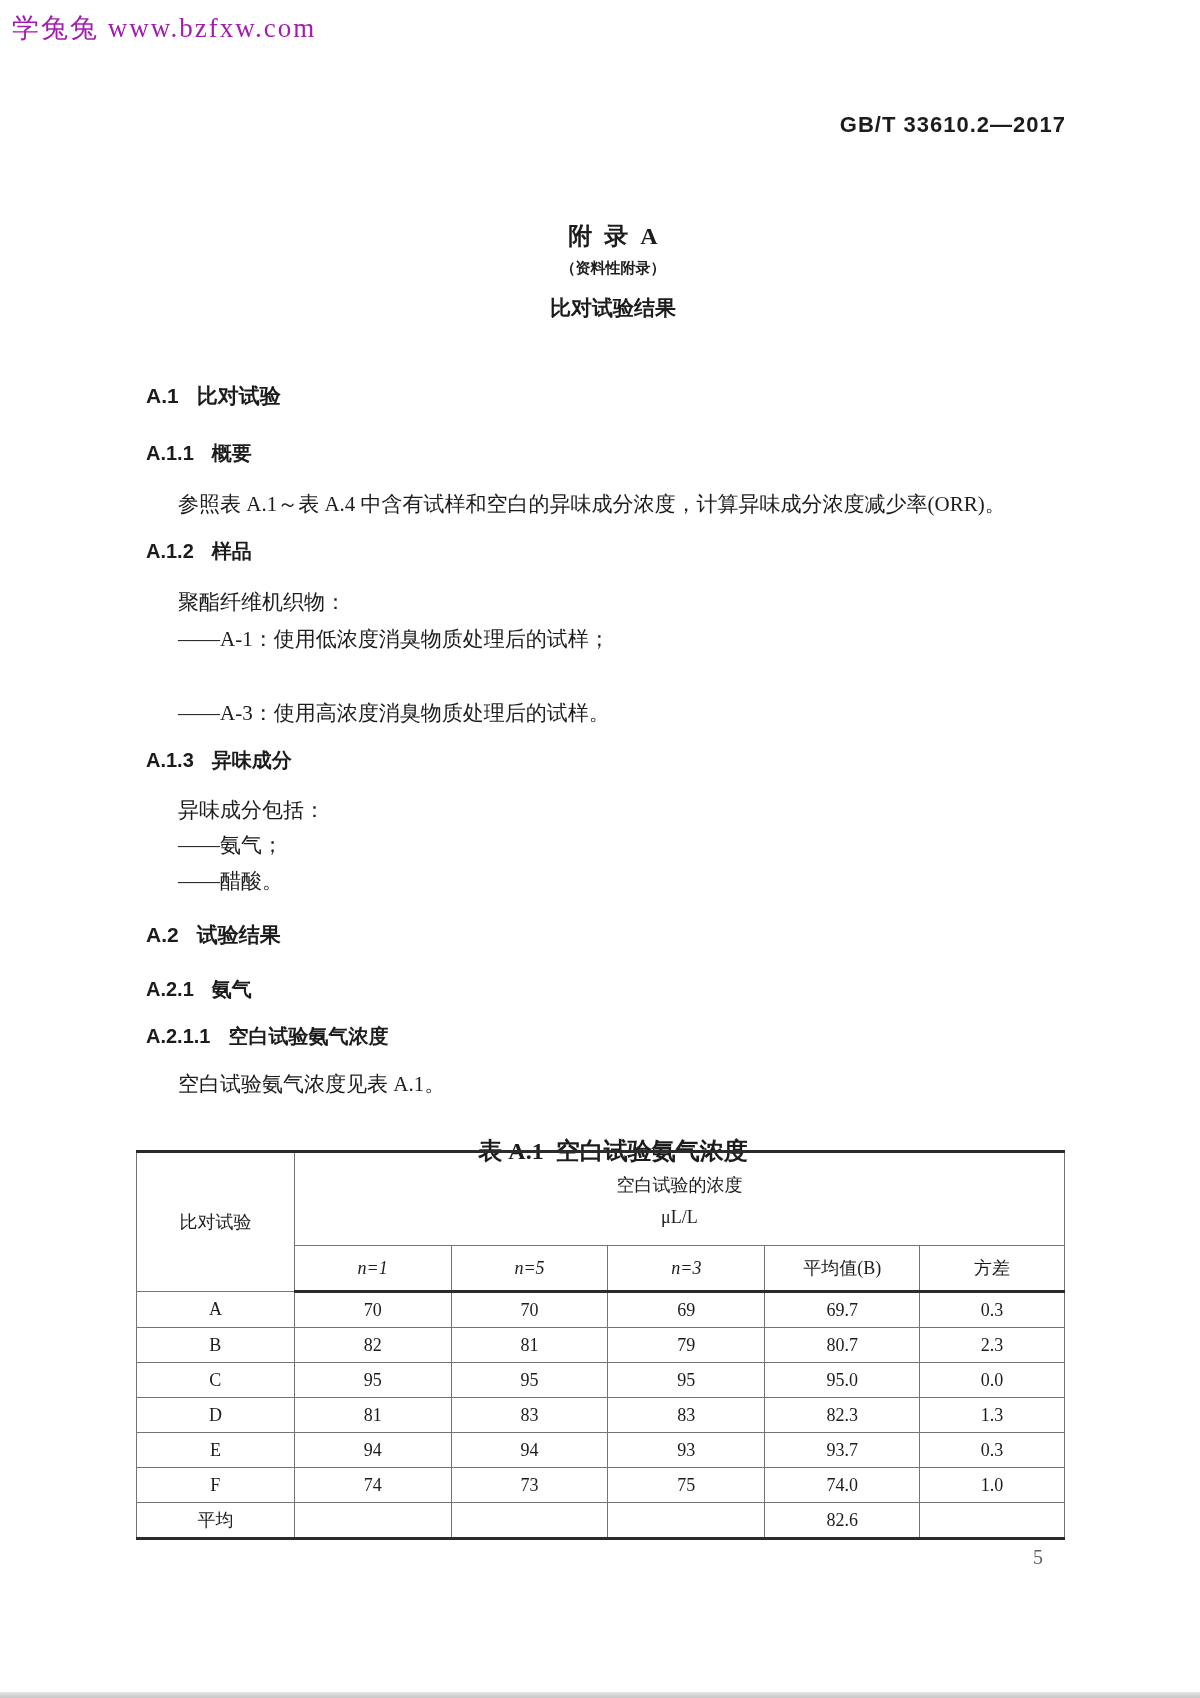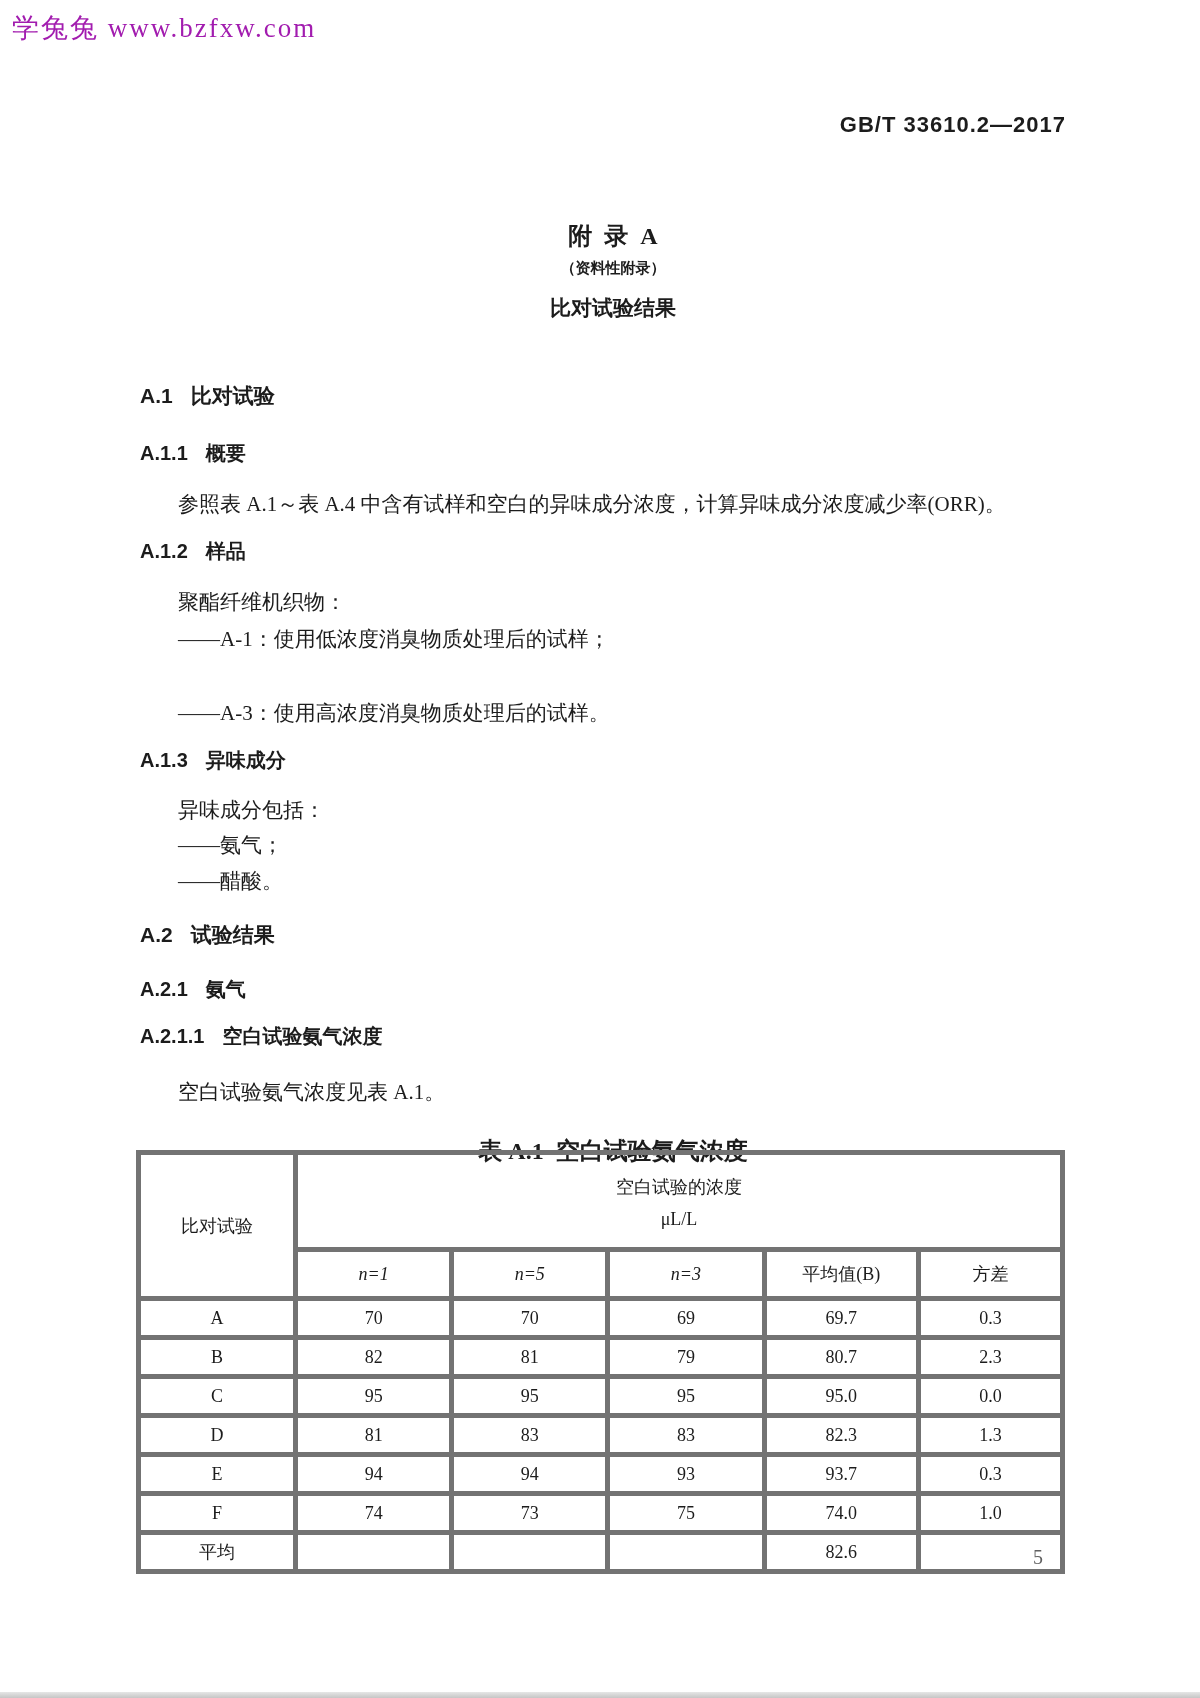--- a/index.html
+++ b/index.html
@@ -25,31 +25,31 @@
     letter-spacing:1px;
   }
   .center{left:0;width:1200px;text-align:center;padding-left:13px;}
   .appendix-title{top:220px;font-size:24px;font-weight:bold;}
   .appendix-sub{top:259px;font-size:15px;font-weight:bold;}
   .appendix-sub2{top:294px;font-size:21px;font-weight:bold;}
   .h1{font-size:21px;font-weight:bold;}
   .h2{font-size:20px;font-weight:bold;}
   .h1 .num,.h2 .num{margin-right:18px;}
   .body-text{font-size:21px;}
-  .left-margin{left:140px;}
+  .left-margin{left:146px;}
   .indent{left:178px;}
   .caption{top:1135px;font-size:24px;font-weight:bold;}
   table.data{
     position:absolute;left:136px;top:1150px;
     width:929px;
     border-collapse:collapse;table-layout:fixed;
     font-size:18px;
   }
   table.data td,table.data th{
-    border:5px solid #737373;
+    border:1px solid #737373;
     text-align:center;vertical-align:middle;
     font-weight:normal;
     padding:0;
     overflow:hidden;
   }
   table.data{border:1.5px solid #444;border-top:3px solid #2b2b2b;border-bottom:3px solid #2b2b2b;}
   tr.hdr1 th{height:92px;border-bottom:1px solid #777;}
   tr.hdr2 th{height:44px;border-bottom:3px solid #2b2b2b;}
   tr.datarow td{height:34px;}
   .group-hline1{display:block;margin-top:2px;}
@@ -98,21 +98,21 @@
     <span class="num">A.2</span><span>试验结果</span>
   </div>
 
   <div class="abs left-margin h2 sans" style="top:976px;">
     <span class="num">A.2.1</span><span>氨气</span>
   </div>
 
   <div class="abs left-margin h2 sans" style="top:1023px;">
     <span class="num">A.2.1.1</span><span>空白试验氨气浓度</span>
   </div>
-  <div class="abs indent body-text" style="top:1070px;margin-top:8px;">空白试验氨气浓度见表 A.1。</div>
+  <div class="abs indent body-text" style="top:1070px;">空白试验氨气浓度见表 A.1。</div>
 
   <div class="abs center caption pre">表 A.1  空白试验氨气浓度</div>
 
   <table class="data">
     <colgroup>
       <col style="width:17.0%">
         <col style="width:16.9%">
         <col style="width:16.9%">
       <col style="width:16.9%">
         <col style="width:16.7%">

